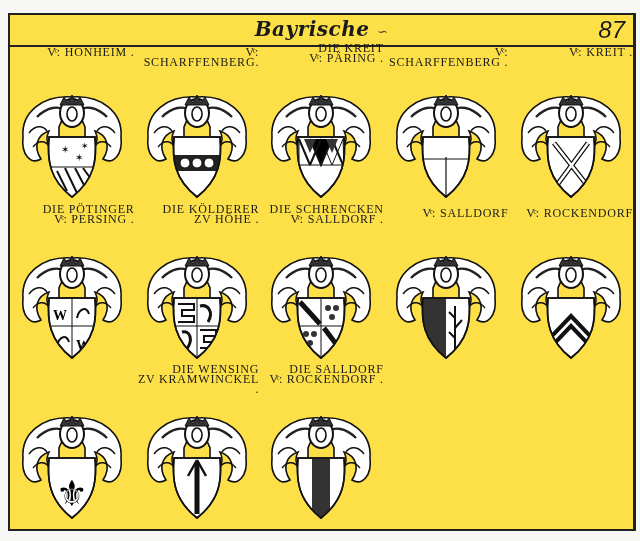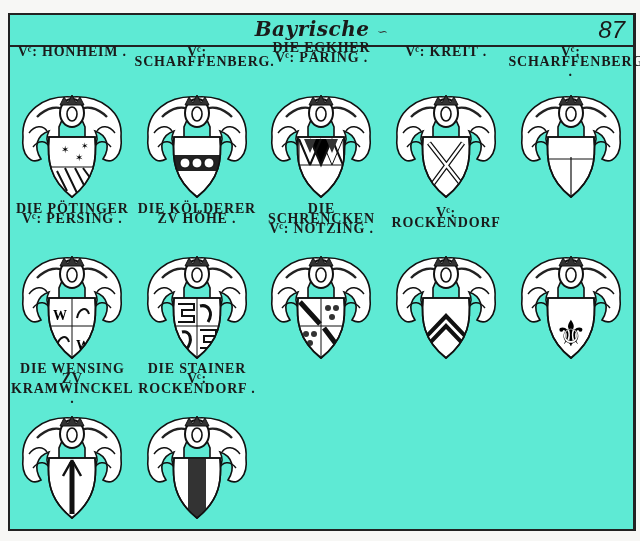--- a/index.html
+++ b/index.html
@@ -1,24 +1,24 @@
 <!DOCTYPE html>
 <html><head>
 <meta charset="utf-8">
 <style>
   html, body { margin:0; padding:0; background:#f7f7f5; }
   body { width:640px; height:541px; position:relative; overflow:hidden; font-family:"Liberation Serif", serif; color:#1a1a1a; }
-  .page { position:absolute; left:8px; top:13px; width:628px; height:518px; border:2px solid #222; border-right-width:3px; box-sizing:border-box; background:#5eead4; }
+  .page { position:absolute; left:8px; top:13px; width:628px; height:518px; border:2px solid #222; border-right-width:3px; box-sizing:border-box; background:#fde047; }
   .header { position:absolute; left:0; top:0; right:0; height:30px; border-bottom:2px solid #222; }
   .header-title { position:absolute; left:0; right:0; top:2px; text-align:center; font-family:"DejaVu Serif", serif; font-style:italic; font-size:20px; font-weight:bold; letter-spacing:0.5px; }
   .header-title .flour { font-size:13px; font-weight:normal; color:#333; }
   .page-number { position:absolute; right:8px; top:1px; font-family:"Liberation Sans", sans-serif; font-style:italic; font-size:24px; }
   .grid { position:absolute; left:0; top:32px; right:0; bottom:0; display:grid; grid-template-columns:repeat(5, 1fr); grid-template-rows:repeat(3, 1fr); }
   .cell { position:relative; }
-  .label { position:absolute; top:0; left:0; right:0; text-align:center; font-size:14px; line-height:10px; letter-spacing:0.8px; white-space:pre-line;font-weight:bold; }
+  .label { position:absolute; top:0; left:0; right:0; text-align:right; font-size:12px; line-height:10px; letter-spacing:0.8px; white-space:pre-line; }
   .label.two { top:-4px; }
   .arms { position:absolute; left:50%; top:20px; width:118px; height:138px; margin-left:-59px; }
 </style>
 </head>
 <body>
 
 <div class="page">
   <div class="header">
     <div class="header-title"><span>Bayrische</span> <span class="flour">∽</span></div>
     <div class="page-number">87</div>
@@ -53,62 +53,62 @@
             <g clip-path="url(#c1)">
               <rect x="36" y="88" width="46" height="16" fill="#222"></rect>
               <circle cx="47" cy="96" r="5" fill="#fff" stroke="#111"></circle>
               <circle cx="59" cy="96" r="5" fill="#fff" stroke="#111"></circle>
               <circle cx="71" cy="96" r="5" fill="#fff" stroke="#111"></circle>
             </g>
             <use href="#shield" fill="none" stroke="#111" stroke-width="1.6"></use>
           </svg></div>
       </div>
       <div class="cell">
-        <div class="label two">DIE EGKHER
+        <div class="label two">DIE KREIT
 Vͨ: PÄRING .</div>
         <div class="arms"><svg viewBox="0 0 118 138" width="118" height="138">
             <use href="#mantling"></use>
             <use href="#shield" fill="#fff" stroke="#111" stroke-width="1.6"></use>
             <clipPath id="c2">
               <use href="#shield"></use>
             </clipPath>
             <g clip-path="url(#c2)">
               <path d="M37 72 L48 98 L59 72 L70 98 L81 72 L82 98 L37 98 Z" fill="#fff" stroke="#111"></path>
               <path d="M37 72 L48 98 M48 72 L59 98 L70 72 M70 72 L81 98 M48 98 L59 72" stroke="#111" stroke-width="2"></path>
               <path d="M42 72 L48 86 L54 72Z M64 72 L70 86 L76 72Z" fill="#333"></path>
             </g>
             <use href="#shield" fill="none" stroke="#111" stroke-width="1.6"></use>
           </svg></div>
       </div>
       <div class="cell">
+        <div class="label">Vͨ: SCHARFFENBERG .</div>
+        <div class="arms"><svg viewBox="0 0 118 138" width="118" height="138">
+            <use href="#mantling"></use>
+            <use href="#shield" fill="#fff" stroke="#111" stroke-width="1.6"></use>
+            <clipPath id="c3">
+              <use href="#shield"></use>
+            </clipPath>
+            <g clip-path="url(#c3)">
+              <line x1="59" y1="90" x2="59" y2="130" stroke="#111" stroke-width="1.2"></line>
+              <line x1="36" y1="92" x2="82" y2="92" stroke="#111" stroke-width="1"></line>
+            </g>
+            <use href="#shield" fill="none" stroke="#111" stroke-width="1.6"></use>
+          </svg></div>
+      </div>
+      <div class="cell">
         <div class="label">Vͨ: KREIT .</div>
         <div class="arms"><svg viewBox="0 0 118 138" width="118" height="138">
             <use href="#mantling"></use>
             <use href="#shield" fill="#fff" stroke="#111" stroke-width="1.6"></use>
             <clipPath id="c4">
               <use href="#shield"></use>
             </clipPath>
             <g clip-path="url(#c4)">
               <path d="M42 76 L78 122 M76 76 L42 122" stroke="#111" stroke-width="5"></path>
               <path d="M42 76 L78 122 M76 76 L42 122" stroke="#fff" stroke-width="2.5"></path>
-            </g>
-            <use href="#shield" fill="none" stroke="#111" stroke-width="1.6"></use>
-          </svg></div>
-      </div>
-      <div class="cell">
-        <div class="label">Vͨ: SCHARFFENBERG .</div>
-        <div class="arms"><svg viewBox="0 0 118 138" width="118" height="138">
-            <use href="#mantling"></use>
-            <use href="#shield" fill="#fff" stroke="#111" stroke-width="1.6"></use>
-            <clipPath id="c3">
-              <use href="#shield"></use>
-            </clipPath>
-            <g clip-path="url(#c3)">
-              <line x1="59" y1="90" x2="59" y2="130" stroke="#111" stroke-width="1.2"></line>
-              <line x1="36" y1="92" x2="82" y2="92" stroke="#111" stroke-width="1"></line>
             </g>
             <use href="#shield" fill="none" stroke="#111" stroke-width="1.6"></use>
           </svg></div>
       </div>
       <div class="cell">
         <div class="label two">DIE PÖTINGER
 Vͨ: PERSING .</div>
         <div class="arms"><svg viewBox="0 0 118 138" width="118" height="138">
             <use href="#mantling"></use>
             <use href="#shield" fill="#fff" stroke="#111" stroke-width="1.6"></use>
@@ -139,21 +139,21 @@
               <line x1="35" y1="98" x2="83" y2="98" stroke="#111"></line>
               <path d="M40 76 L56 76 L56 82 L44 82 L44 88 L56 88 L56 94 L40 94" stroke="#111" stroke-width="2" fill="none"></path>
               <path d="M62 102 L78 102 L78 108 L66 108 L66 114 L78 114 L78 120 L62 120" stroke="#111" stroke-width="2" fill="none"></path>
               <path d="M62 78 C70 76 76 84 70 94 M44 104 C52 102 56 112 48 122" stroke="#111" stroke-width="3" fill="none"></path>
             </g>
             <use href="#shield" fill="none" stroke="#111" stroke-width="1.6"></use>
           </svg></div>
       </div>
       <div class="cell">
         <div class="label two">DIE SCHRENCKEN
-Vͨ: NOTZING .</div>
+Vͨ: SALLDORF .</div>
         <div class="arms"><svg viewBox="0 0 118 138" width="118" height="138">
             <use href="#mantling"></use>
             <use href="#shield" fill="#fff" stroke="#111" stroke-width="1.6"></use>
             <clipPath id="c9">
               <use href="#shield"></use>
             </clipPath>
             <g clip-path="url(#c9)">
               <line x1="59" y1="70" x2="59" y2="130" stroke="#111"></line>
               <line x1="35" y1="98" x2="83" y2="98" stroke="#111"></line>
               <path d="M38 74 L58 96 M62 100 L80 124" stroke="#111" stroke-width="5"></path>
@@ -161,20 +161,35 @@
               <circle cx="74" cy="80" r="3" fill="#333"></circle>
               <circle cx="70" cy="89" r="3" fill="#333"></circle>
               <circle cx="44" cy="106" r="3" fill="#333"></circle>
               <circle cx="52" cy="106" r="3" fill="#333"></circle>
               <circle cx="48" cy="115" r="3" fill="#333"></circle>
             </g>
             <use href="#shield" fill="none" stroke="#111" stroke-width="1.6"></use>
           </svg></div>
       </div>
       <div class="cell">
+        <div class="label">Vͨ: SALLDORF</div>
+        <div class="arms"><svg viewBox="0 0 118 138" width="118" height="138">
+            <use href="#mantling"></use>
+            <use href="#shield" fill="#fff" stroke="#111" stroke-width="1.6"></use>
+            <clipPath id="c10">
+              <use href="#shield"></use>
+            </clipPath>
+            <g clip-path="url(#c10)">
+              <path d="M36 70 L59 70 L59 130 C36 112 34 92 36 70Z" fill="#333"></path>
+              <path d="M68 124 L68 78 M68 90 L62 84 M68 100 L75 92 M68 110 L62 104" stroke="#111" stroke-width="2" fill="none"></path>
+            </g>
+            <use href="#shield" fill="none" stroke="#111" stroke-width="1.6"></use>
+          </svg></div>
+      </div>
+      <div class="cell">
         <div class="label">Vͨ: ROCKENDORF</div>
         <div class="arms"><svg viewBox="0 0 118 138" width="118" height="138">
             <use href="#mantling"></use>
             <use href="#shield" fill="#fff" stroke="#111" stroke-width="1.6"></use>
             <clipPath id="c11">
               <use href="#shield"></use>
             </clipPath>
             <g clip-path="url(#c11)">
               <path d="M36 112 L59 88 L82 112" stroke="#111" stroke-width="4" fill="none"></path>
               <path d="M36 122 L59 98 L82 122" stroke="#111" stroke-width="4" fill="none"></path>
@@ -205,21 +220,21 @@
               <use href="#shield"></use>
             </clipPath>
             <g clip-path="url(#c13)">
               <path d="M59 74 L59 126" stroke="#111" stroke-width="5"></path>
               <path d="M59 72 L50 88 M59 72 L68 88" stroke="#111" stroke-width="2.5" fill="none"></path>
             </g>
             <use href="#shield" fill="none" stroke="#111" stroke-width="1.6"></use>
           </svg></div>
       </div>
       <div class="cell">
-        <div class="label two">DIE STAINER
+        <div class="label two">DIE SALLDORF
 Vͨ: ROCKENDORF .</div>
         <div class="arms"><svg viewBox="0 0 118 138" width="118" height="138">
             <use href="#mantling"></use>
             <use href="#shield" fill="#fff" stroke="#111" stroke-width="1.6"></use>
             <clipPath id="c14">
               <use href="#shield"></use>
             </clipPath>
             <g clip-path="url(#c14)">
               <rect x="50" y="70" width="18" height="60" fill="#333"></rect>
             </g>

